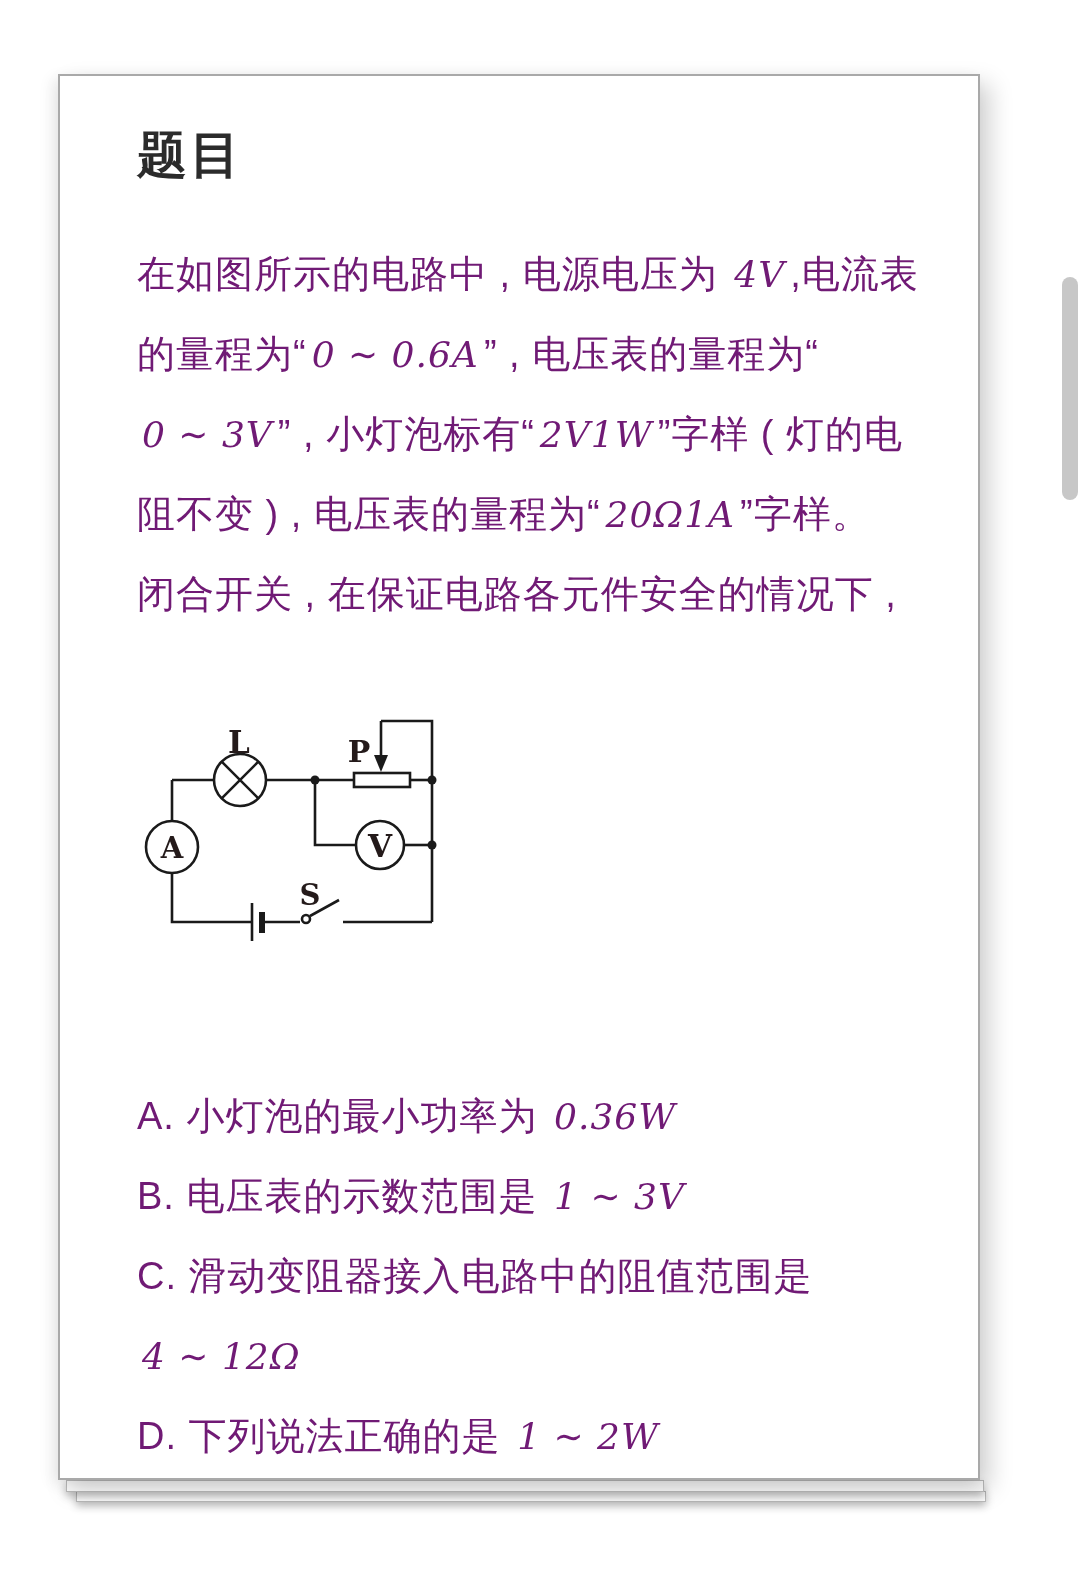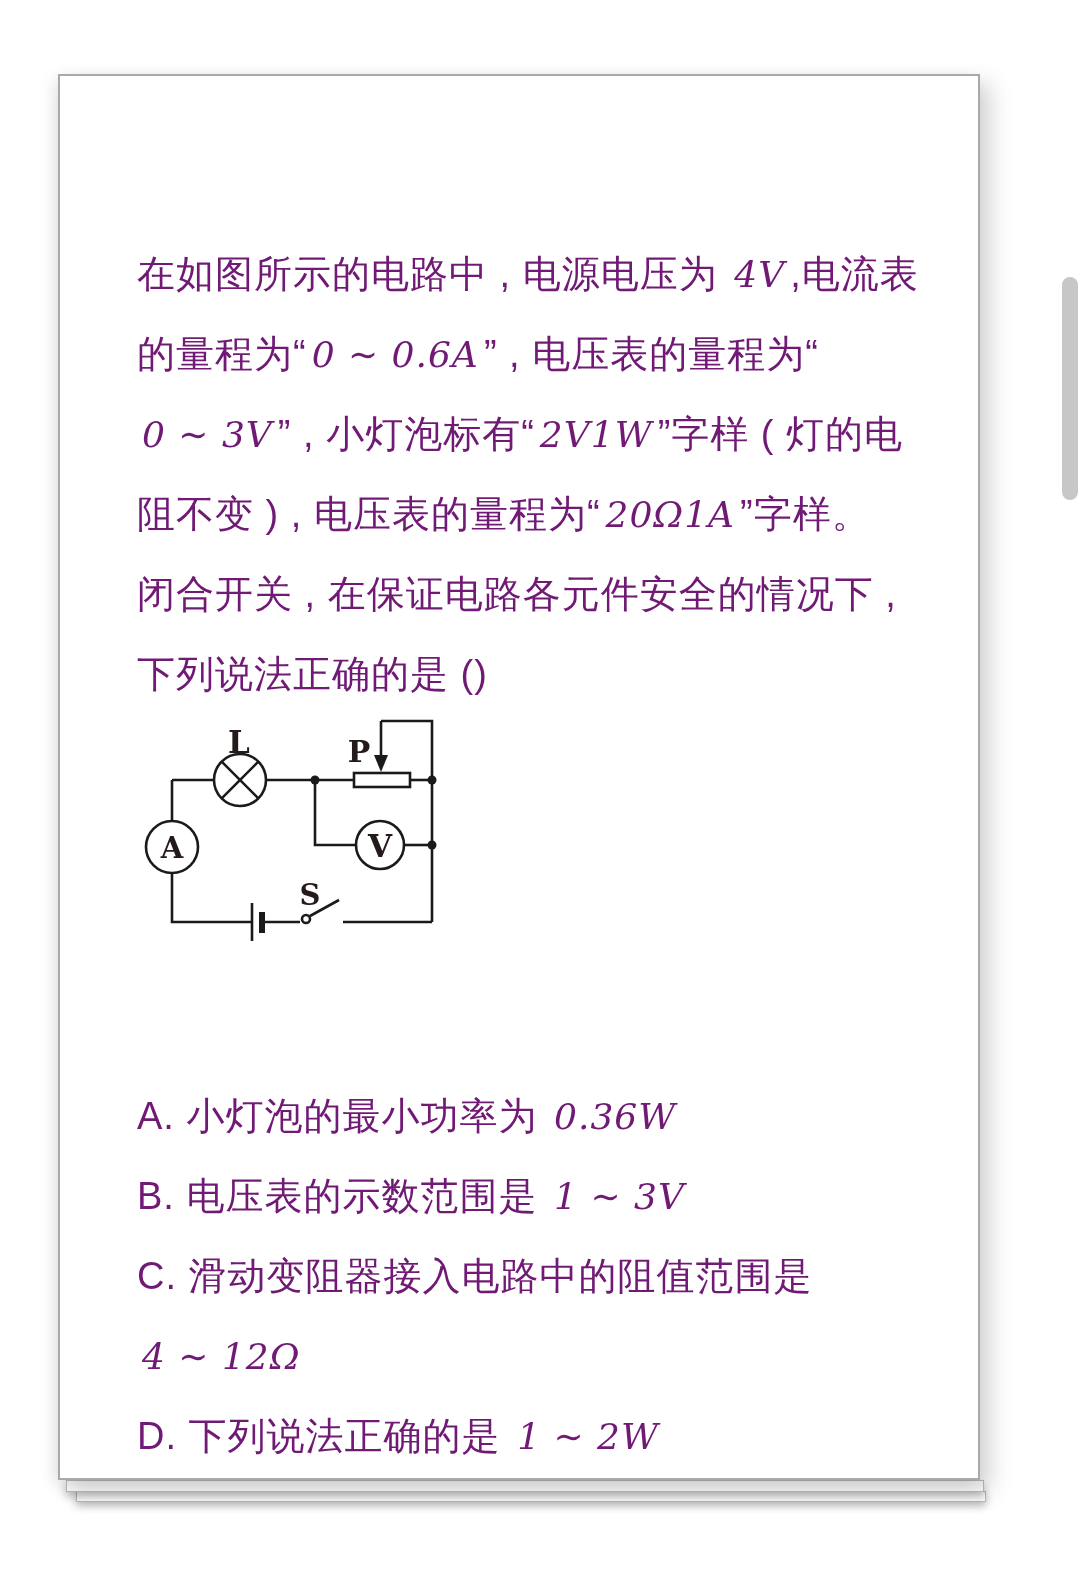--- a/index.html
+++ b/index.html
@@ -91,28 +91,28 @@
   }
 </style>
 </head>
 <body>
 
 <div class="stack stack-2"></div>
 <div class="stack stack-1"></div>
 
 <div class="card">
 
+  <div class="title">题目</div>
 
   <div class="para">
     <div class="tline"><span class="cn">在如图所示的电路中 , 电源电压为 </span><span class="math">4V</span><span class="cn">,电流表</span></div>
     <div class="tline"><span class="cn">的量程为“</span><span class="math">0 ∼ 0.6A</span><span class="cn">” , 电压表的量程为“</span></div>
     <div class="tline"><span class="math">0 ∼ 3V</span><span class="cn">” , 小灯泡标有“</span><span class="math">2V1W</span><span class="cn">”字样 ( 灯的电</span></div>
     <div class="tline"><span class="cn">阻不变 ) , 电压表的量程为“</span><span class="math">20Ω1A</span><span class="cn">”字样。</span></div>
     <div class="tline"><span class="cn">闭合开关 , 在保证电路各元件安全的情况下 ,</span></div>
-    <div class="tline"><span class="cn">下列说法正确的是 ()</span></div>
   </div>
 
   <div class="circuit">
     <svg viewBox="0 0 340 250" xmlns="http://www.w3.org/2000/svg">
       <g stroke="#1a1a1a" stroke-width="2.6" fill="none">
 
         <path d="M30,73 H72"></path>
 
         <circle cx="98" cy="73" r="26"></circle>
         <path d="M79.7,54.7 L116.3,91.3 M116.3,54.7 L79.7,91.3"></path>

